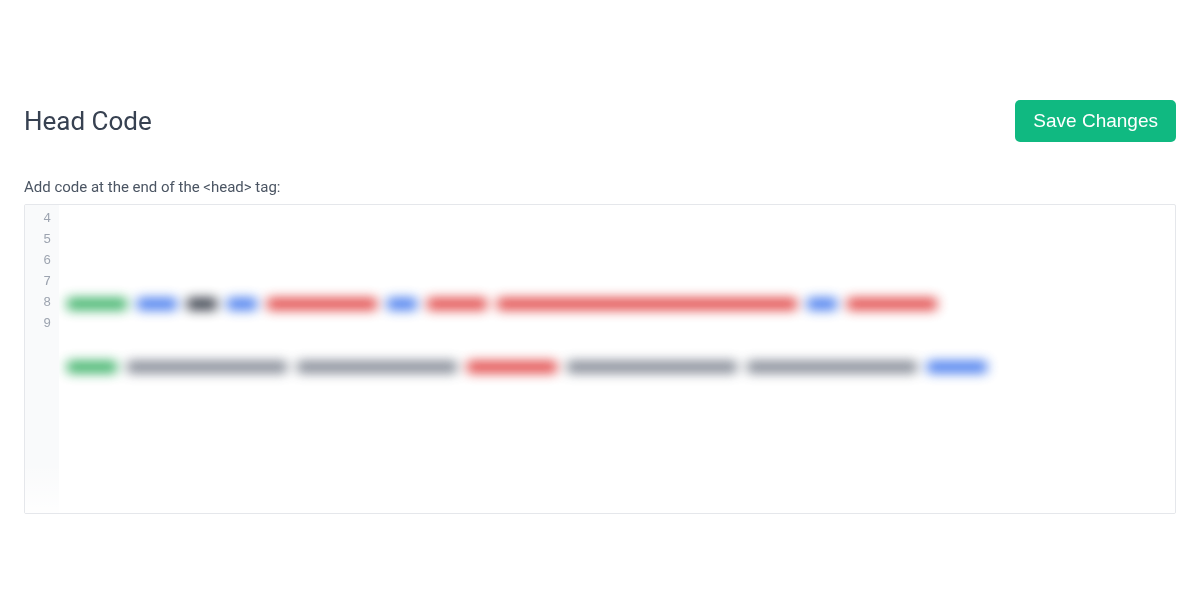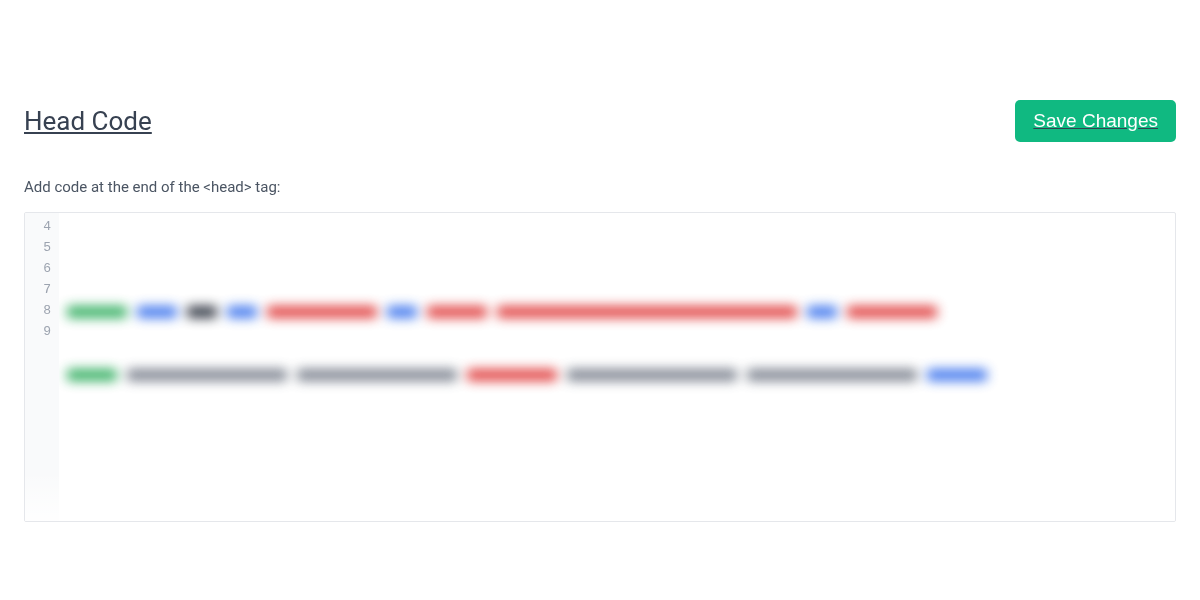--- a/index.html
+++ b/index.html
@@ -7,41 +7,40 @@
     font-family: -apple-system, BlinkMacSystemFont, "Segoe UI", Roboto, Helvetica, Arial, sans-serif;
     background: #ffffff;
     color: #374151;
     padding: 100px 24px 24px 24px;
   }
   .header-row {
     display: flex;
     justify-content: space-between;
     align-items: center;
     margin-bottom: 36px;
-    text-decoration: underline;
   }
   .page-title {
     font-size: 26px;
     font-weight: 400;
     color: #374151;
   }
   .save-btn {
     background: #10b981;
     color: #ffffff;
     border: none;
     border-radius: 5px;
     padding: 10px 18px;
     font-size: 19px;
     font-weight: 500;
     cursor: pointer;
   }
   .instruction {
     font-size: 15px;
     color: #4b5563;
-    margin-bottom: 16px;
+    margin-bottom: 8px;
   }
   .editor {
     border: 1px solid #e5e7eb;
     border-radius: 2px;
     background: #ffffff;
     font-family: "SFMono-Regular", Consolas, "Liberation Mono", Menlo, monospace;
     font-size: 14px;
     line-height: 1.5;
     display: flex;
     position: relative;

